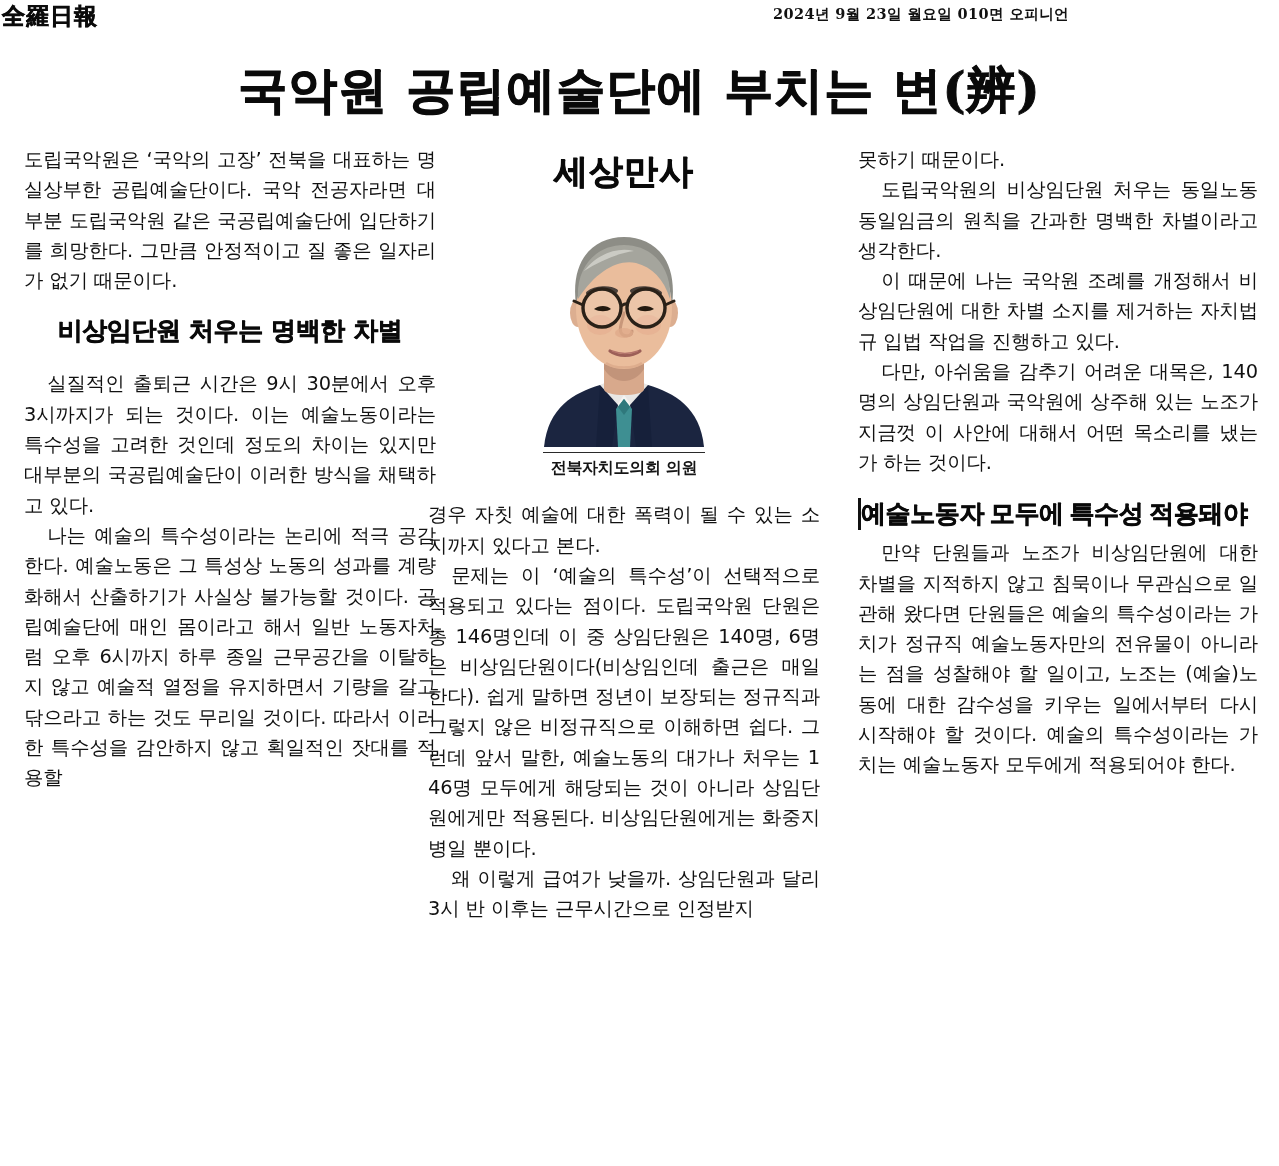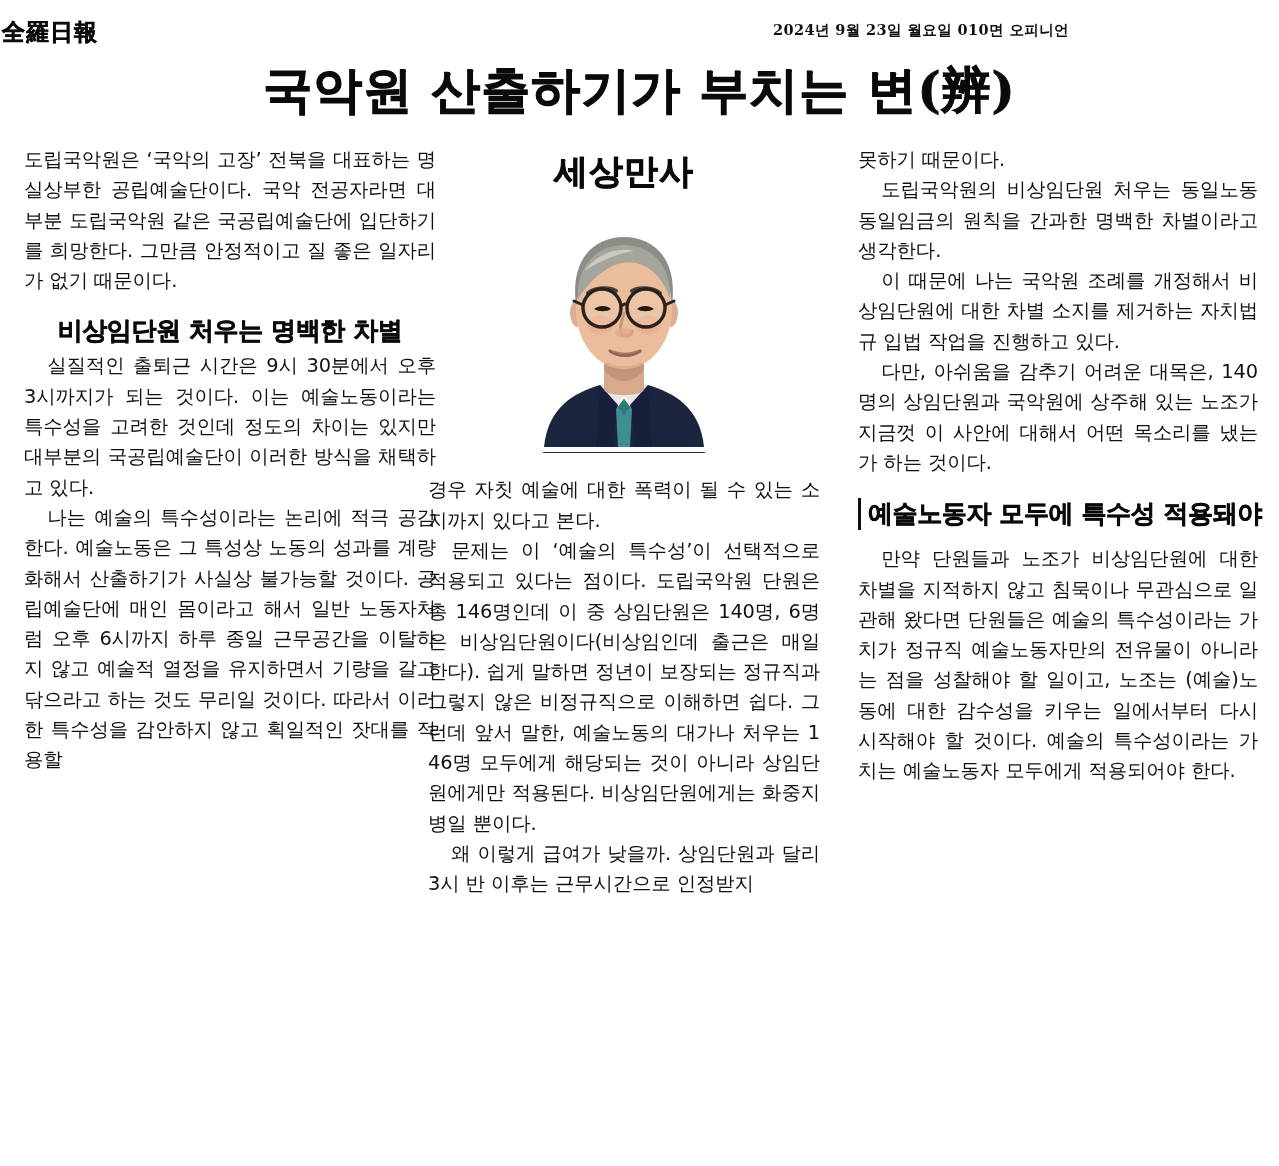--- a/index.html
+++ b/index.html
@@ -12,21 +12,21 @@
     height: 1166px;
     position: relative;
     font-family: "DejaVu Sans", "Liberation Sans", sans-serif;
     color: #111111;
     overflow: hidden;
   }
 
   
   #masthead-row {
     position: absolute;
-    top: 16px;
+    top: 0;
     left: 0;
     width: 1073px;
     height: 34px;
   }
   #paper-logo {
     position: absolute;
     left: 2px;
     top: 1px;
     font-family: "DejaVu Serif", "Liberation Serif", serif;
     font-weight: 700;
@@ -99,28 +99,28 @@
     font-family: "DejaVu Serif", "Liberation Serif", serif;
     font-weight: 700;
     font-size: 25px;
     line-height: 32px;
     color: #0a0a0a;
     -webkit-text-stroke: 0.55px #0a0a0a;
     letter-spacing: -0.4px;
     white-space: nowrap;
   }
   .subhead-center {
-    margin: 19px 0 4px 0;
+    margin: 19px 0 22px 0;
     text-align: center;
   }
   .subhead-barred {
-    margin: 20px 0 14px 0;
-    padding-left: 7px;
+    margin: 20px 0 8px 0;
     border-left: 3.5px solid #111;
     text-align: left;
+    font-family: Liberation Serif, serif;
   }
 
   
   #series-title {
     text-align: center;
     font-family: "DejaVu Serif", "Liberation Serif", serif;
     font-weight: 700;
     font-size: 34px;
     line-height: 40px;
     color: #0a0a0a;
@@ -170,21 +170,21 @@
   #mid-body { margin-top: 22px; }
 </style>
 </head>
 <body>
 
 <div id="masthead-row">
   <div id="paper-logo">全羅日報</div>
   <div id="issue-line">2024년 9월 23일 월요일 010면 오피니언</div>
 </div>
 
-<h1 id="headline">국악원 산출하기가 부치는 변(辨)</h1>
+<h1 id="headline">국악원 공립예술단에 부치는 변(辨)</h1>
 
 <div id="columns">
 
   <div class="col" id="col-left">
     <p class="body-par">도립국악원은 ‘국악의 고장’ 전북을 대표하는 명실상부한 공립예술단이다. 국악 전공자라면 대부분 도립국악원 같은 국공립예술단에 입단하기를 희망한다. 그만큼 안정적이고 질 좋은 일자리가 없기 때문이다.</p>
     <div class="subhead subhead-center">비상임단원 처우는 명백한 차별</div>
     <p class="body-par indent">실질적인 출퇴근 시간은 9시 30분에서 오후 3시까지가 되는 것이다. 이는 예술노동이라는 특수성을 고려한 것인데 정도의 차이는 있지만 대부분의 국공립예술단이 이러한 방식을 채택하고 있다.</p>
     <p class="body-par indent">나는 예술의 특수성이라는 논리에 적극 공감한다. 예술노동은 그 특성상 노동의 성과를 계량화해서 산출하기가 사실상 불가능할 것이다. 공립예술단에 매인 몸이라고 해서 일반 노동자처럼 오후 6시까지 하루 종일 근무공간을 이탈하지 않고 예술적 열정을 유지하면서 기량을 갈고 닦으라고 하는 것도 무리일 것이다. 따라서 이러한 특수성을 감안하지 않고 획일적인 잣대를 적용할</p>
   </div>
 
@@ -238,20 +238,21 @@
         <ellipse cx="98" cy="124" rx="9" ry="5" fill="#dfa98a" opacity="0.75"></ellipse>
 
         <path d="M84 142 C92 148 106 148 114 142" stroke="#9c5f57" stroke-width="3.2" fill="none" stroke-linecap="round"></path>
         <path d="M86 142 C94 145 104 145 112 142" stroke="#b3736a" stroke-width="1.6" fill="none"></path>
 
         <path d="M80 154 C88 160 108 160 116 154" stroke="#d6a183" stroke-width="2.4" fill="none" opacity="0.6"></path>
       </svg>
     </div>
 
     <div id="author-rule"></div>
+    <div id="author-role">전북자치도의회 의원</div>
 
     <div id="mid-body">
       <p class="body-par">경우 자칫 예술에 대한 폭력이 될 수 있는 소지까지 있다고 본다.</p>
       <p class="body-par indent">문제는 이 ‘예술의 특수성’이 선택적으로 적용되고 있다는 점이다. 도립국악원 단원은 총 146명인데 이 중 상임단원은 140명, 6명은 비상임단원이다(비상임인데 출근은 매일한다). 쉽게 말하면 정년이 보장되는 정규직과 그렇지 않은 비정규직으로 이해하면 쉽다. 그런데 앞서 말한, 예술노동의 대가나 처우는 146명 모두에게 해당되는 것이 아니라 상임단원에게만 적용된다. 비상임단원에게는 화중지병일 뿐이다.</p>
       <p class="body-par indent">왜 이렇게 급여가 낮을까. 상임단원과 달리 3시 반 이후는 근무시간으로 인정받지</p>
     </div>
   </div>
 
   <div class="col" id="col-right">
     <p class="body-par">못하기 때문이다.</p>

